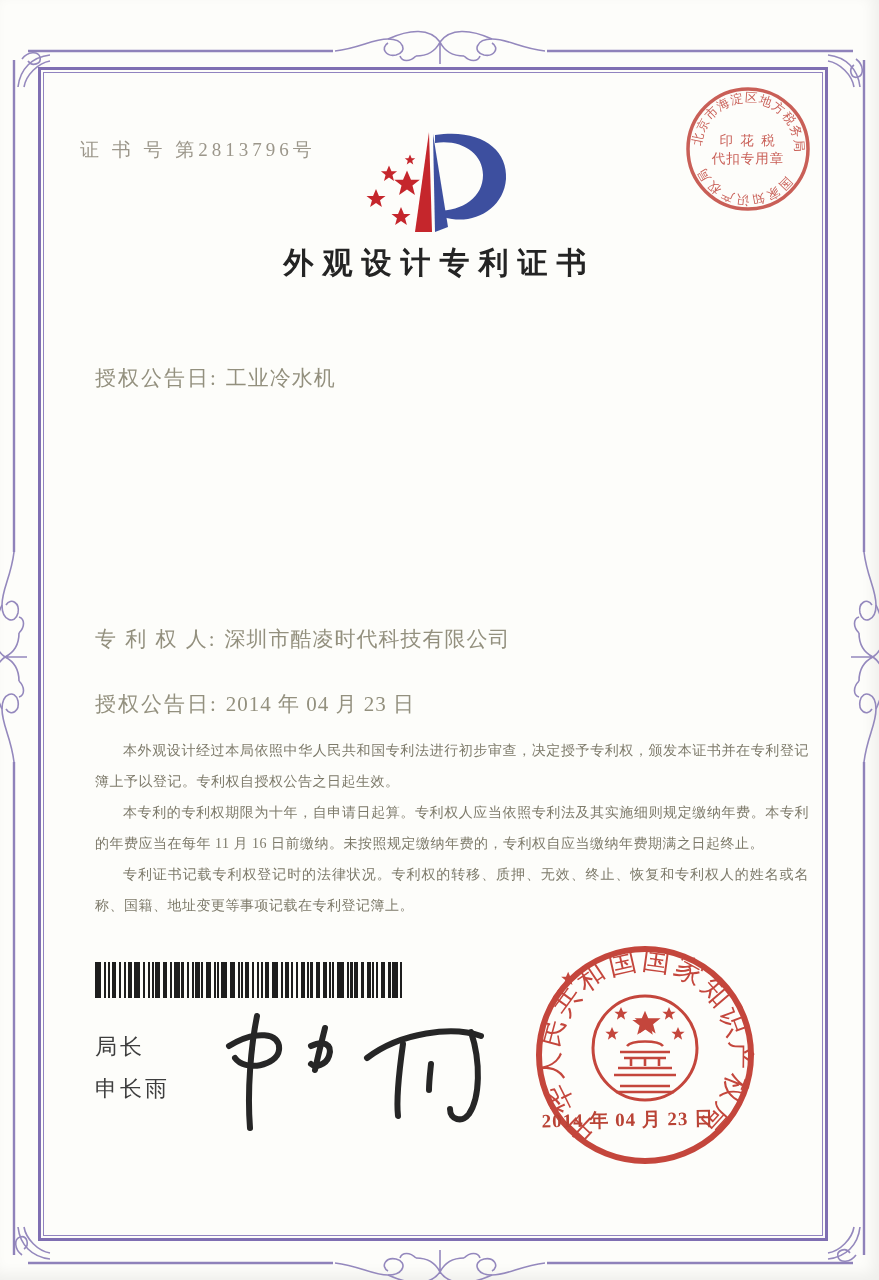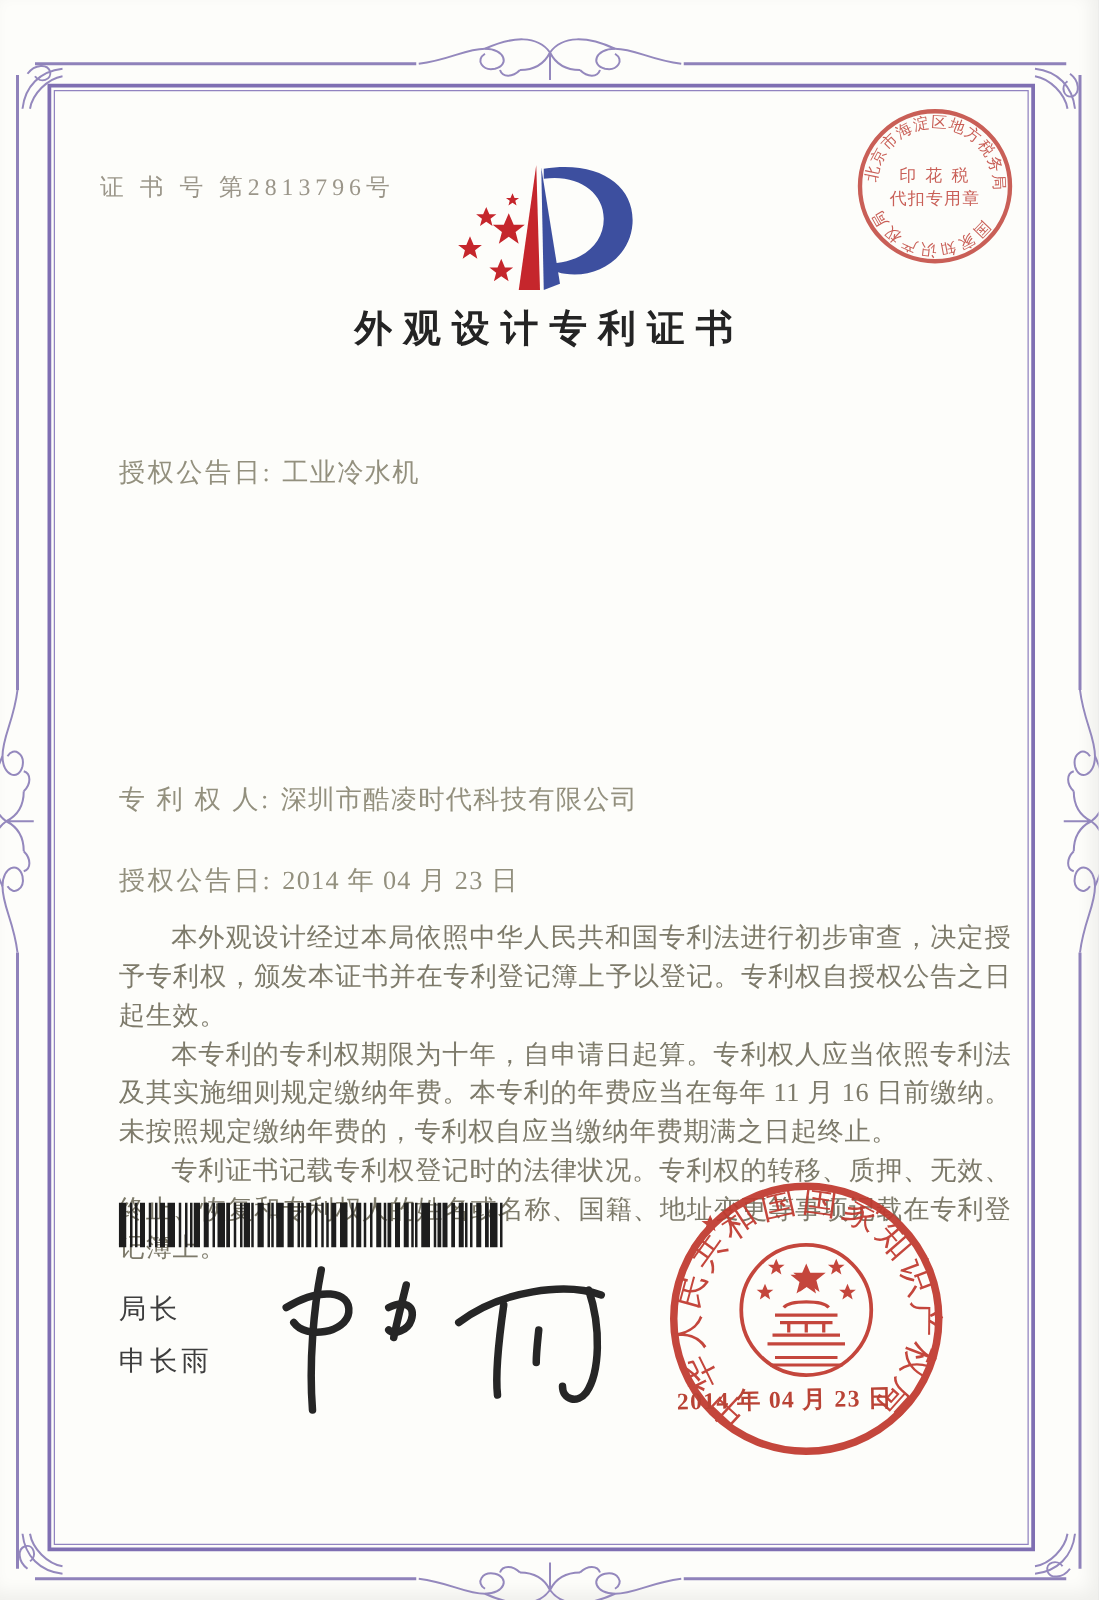--- a/index.html
+++ b/index.html
@@ -25,21 +25,21 @@
   .title{
     position:absolute;left:0;top:243px;width:879px;text-align:center;
     font-size:30px;font-weight:700;letter-spacing:9px;color:#242424;
   }
   .field-row{position:absolute;left:95px;font-size:21px;color:#93907e;letter-spacing:1px;white-space:nowrap;}
   .field-row .flabel{letter-spacing:2px;}
   .field-row .fvalue{margin-left:8px;}
   .f0{top:364px}.f1{top:430px}.f2{top:495px}.f3{top:560px}.f4{top:625px}.f5{top:690px}
   .paras{position:absolute;left:95px;top:735px;width:714px;}
   .paras p{
-    margin:0;text-indent:2em;font-size:21px;line-height:31px;color:#7d7a6a;
+    margin:0;text-indent:2em;font-size:14px;line-height:31px;color:#7d7a6a;
     text-align:justify;letter-spacing:.5px;
   }
   .barcode{position:absolute;left:95px;top:962px;width:310px;height:36px;font-size:0;white-space:nowrap;overflow:hidden;}
   .barcode i{display:inline-block;height:36px;background:#1d1d1d;vertical-align:top;}
   .director-title{position:absolute;left:95px;top:1032px;font-size:22px;color:#3e3e3e;letter-spacing:3px;
     font-family:"Liberation Sans","DejaVu Sans",sans-serif;}
   .director-name{position:absolute;left:95px;top:1074px;font-size:22px;color:#3e3e3e;letter-spacing:3px;
     font-family:"Liberation Sans","DejaVu Sans",sans-serif;text-align:center;}
   .signature{position:absolute;left:205px;top:1002px;width:300px;height:140px;}
   .seal{position:absolute;left:532px;top:942px;width:226px;height:226px;opacity:.93;}

